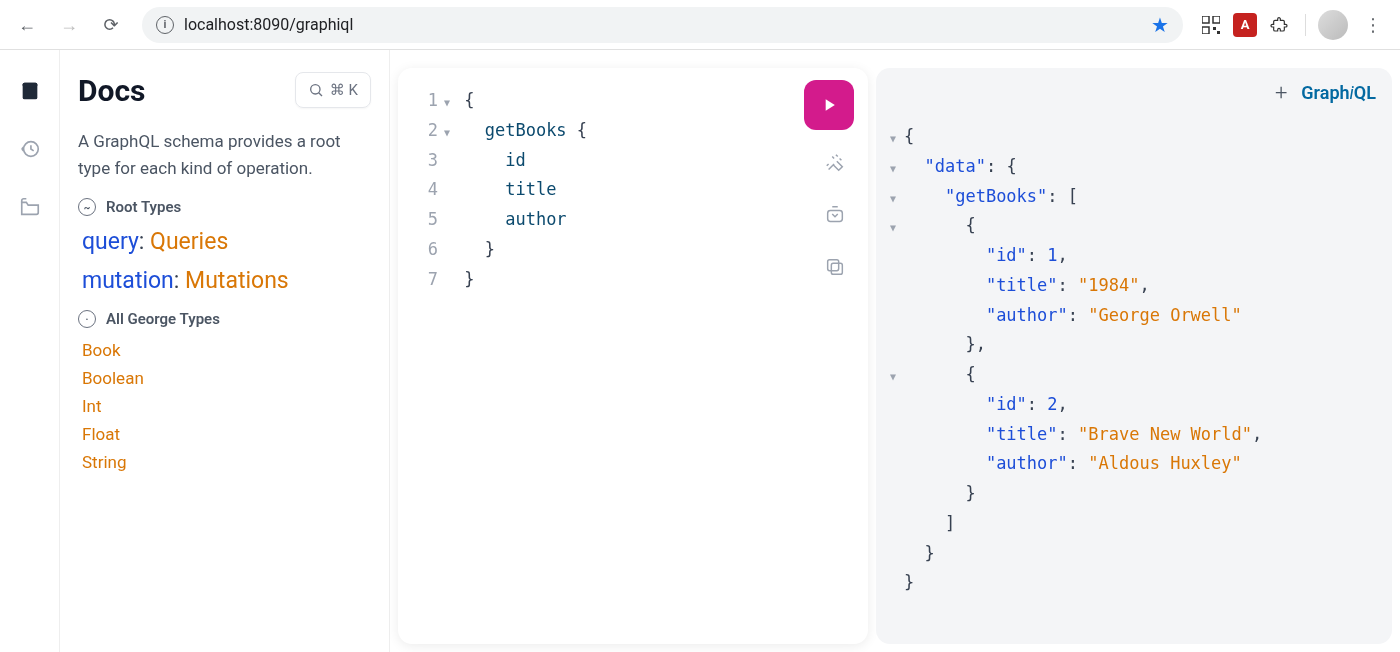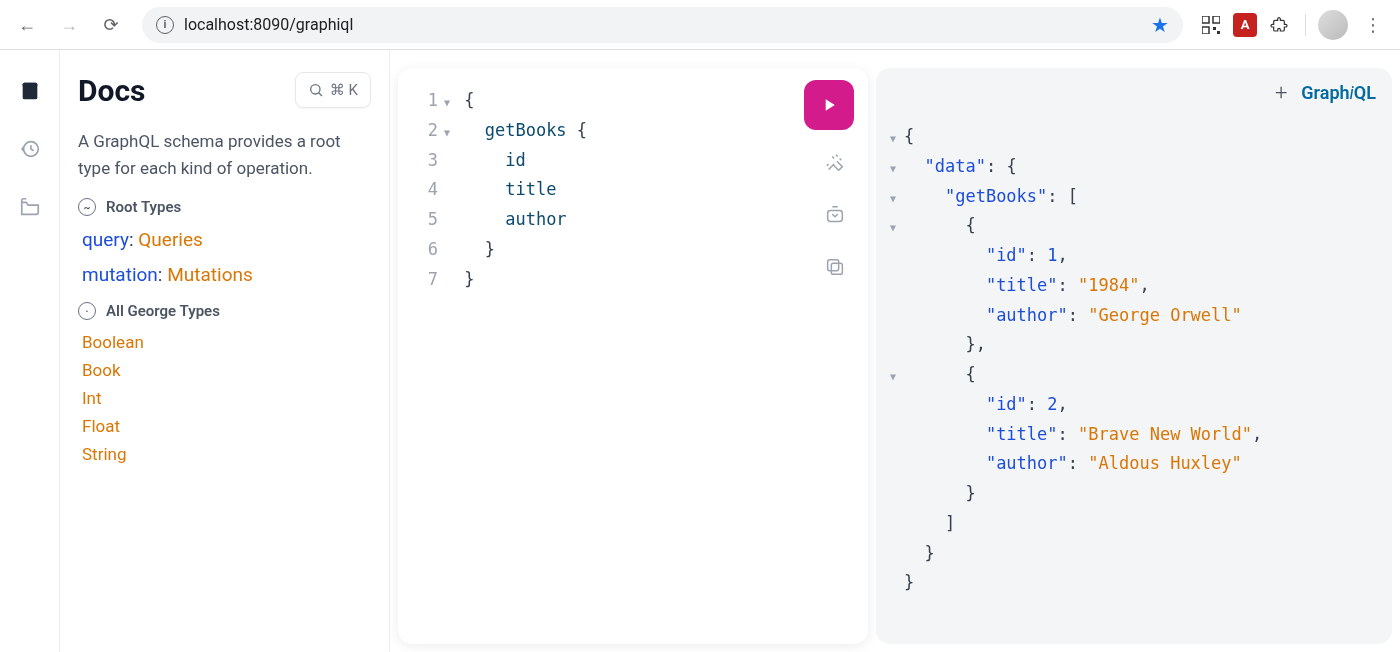--- a/index.html
+++ b/index.html
@@ -23,21 +23,21 @@
   .rail-icon { width:26px;height:26px;color:#6b7280;cursor:pointer;display:flex;align-items:center;justify-content:center; }
   .rail-icon.active svg rect{ fill:#1f2937; }
   
   .docs-panel { width:330px; padding:22px 18px; border-right:1px solid #eee; overflow:auto; }
   .docs-header { display:flex; align-items:center; justify-content:space-between; margin-bottom:20px;text-align:center; }
   .docs-title { font-size:30px; font-weight:700; color:#111827; }
   .search-box { border:1px solid #e5e7eb; border-radius:8px; padding:8px 12px; color:#6b7280; display:flex; align-items:center; gap:6px; font-size:15px; box-shadow:0 1px 2px rgba(0,0,0,0.04); cursor:pointer; }
   .docs-desc { color:#4b5563; font-size:17px; line-height:1.6; margin-bottom:12px; }
   .section-header { display:flex; align-items:center; gap:10px; color:#4b5563; font-size:15px; font-weight:600; margin:16px 0 12px; }
   .section-header .circ { width:18px;height:18px;border:1.5px solid #6b7280;border-radius:50%;display:flex;align-items:center;justify-content:center;font-size:10px; }
-  .root-type { font-size:19px; margin:12px 4px; }
+  .root-type { font-size:23px; margin:12px 4px; }
   .root-type .field { color:#1d4ed8; }
   .root-type .type { color:#d97706; }
   .schema-type { color:#d97706; font-size:17px; margin:8px 4px; cursor:pointer; }
 
   .editor-panel { flex:1; display:flex; padding:18px 8px 8px 8px; gap:8px; }
   .query-pane { flex:0 0 470px; background:#fff; border-radius:14px; box-shadow:0 2px 12px rgba(0,0,0,0.08); position:relative; padding:18px 14px; }
   .result-pane { flex:1; background:#f4f5f7; border-radius:14px; padding:18px 14px; position:relative; }
   
   .code { font-family:ui-monospace,"SF Mono",Menlo,Consolas,monospace; font-size:17px; line-height:1.75; white-space:pre; }
   .gutter { display:inline-block; width:26px; text-align:right; color:#9ca3af; margin-right:6px; user-select:none; }
@@ -135,22 +135,22 @@
     </div>
     <div id="root-types">
         <div class="root-type"><span class="field">query</span><span class="punct">: </span><span class="type">Queries</span></div>
         <div class="root-type"><span class="field">mutation</span><span class="punct">: </span><span class="type">Mutations</span></div>
       </div>
     <div class="section-header">
       <span class="circ">·</span>
       <span>All George Types</span>
     </div>
     <div id="schema-types">
+        <div class="schema-type">Book</div>
         <div class="schema-type">Boolean</div>
-        <div class="schema-type">Book</div>
         <div class="schema-type">Int</div>
         <div class="schema-type">Float</div>
         <div class="schema-type">String</div>
       </div>
   </div>
 
   <div class="editor-panel">
     <div class="query-pane">
       <div class="code" id="query-code"><div><span class="gutter">1</span><span class="fold">▼</span> <span class="punct">{</span></div><div><span class="gutter">2</span><span class="fold">▼</span>   <span class="ident">getBooks</span><span class="punct"> {</span></div><div><span class="gutter">3</span><span class="fold"></span>     <span class="ident">id</span></div><div><span class="gutter">4</span><span class="fold"></span>     <span class="ident">title</span></div><div><span class="gutter">5</span><span class="fold"></span>     <span class="ident">author</span></div><div><span class="gutter">6</span><span class="fold"></span>   <span class="punct">}</span></div><div><span class="gutter">7</span><span class="fold"></span> <span class="punct">}</span></div></div>
       <div class="run-btn">

